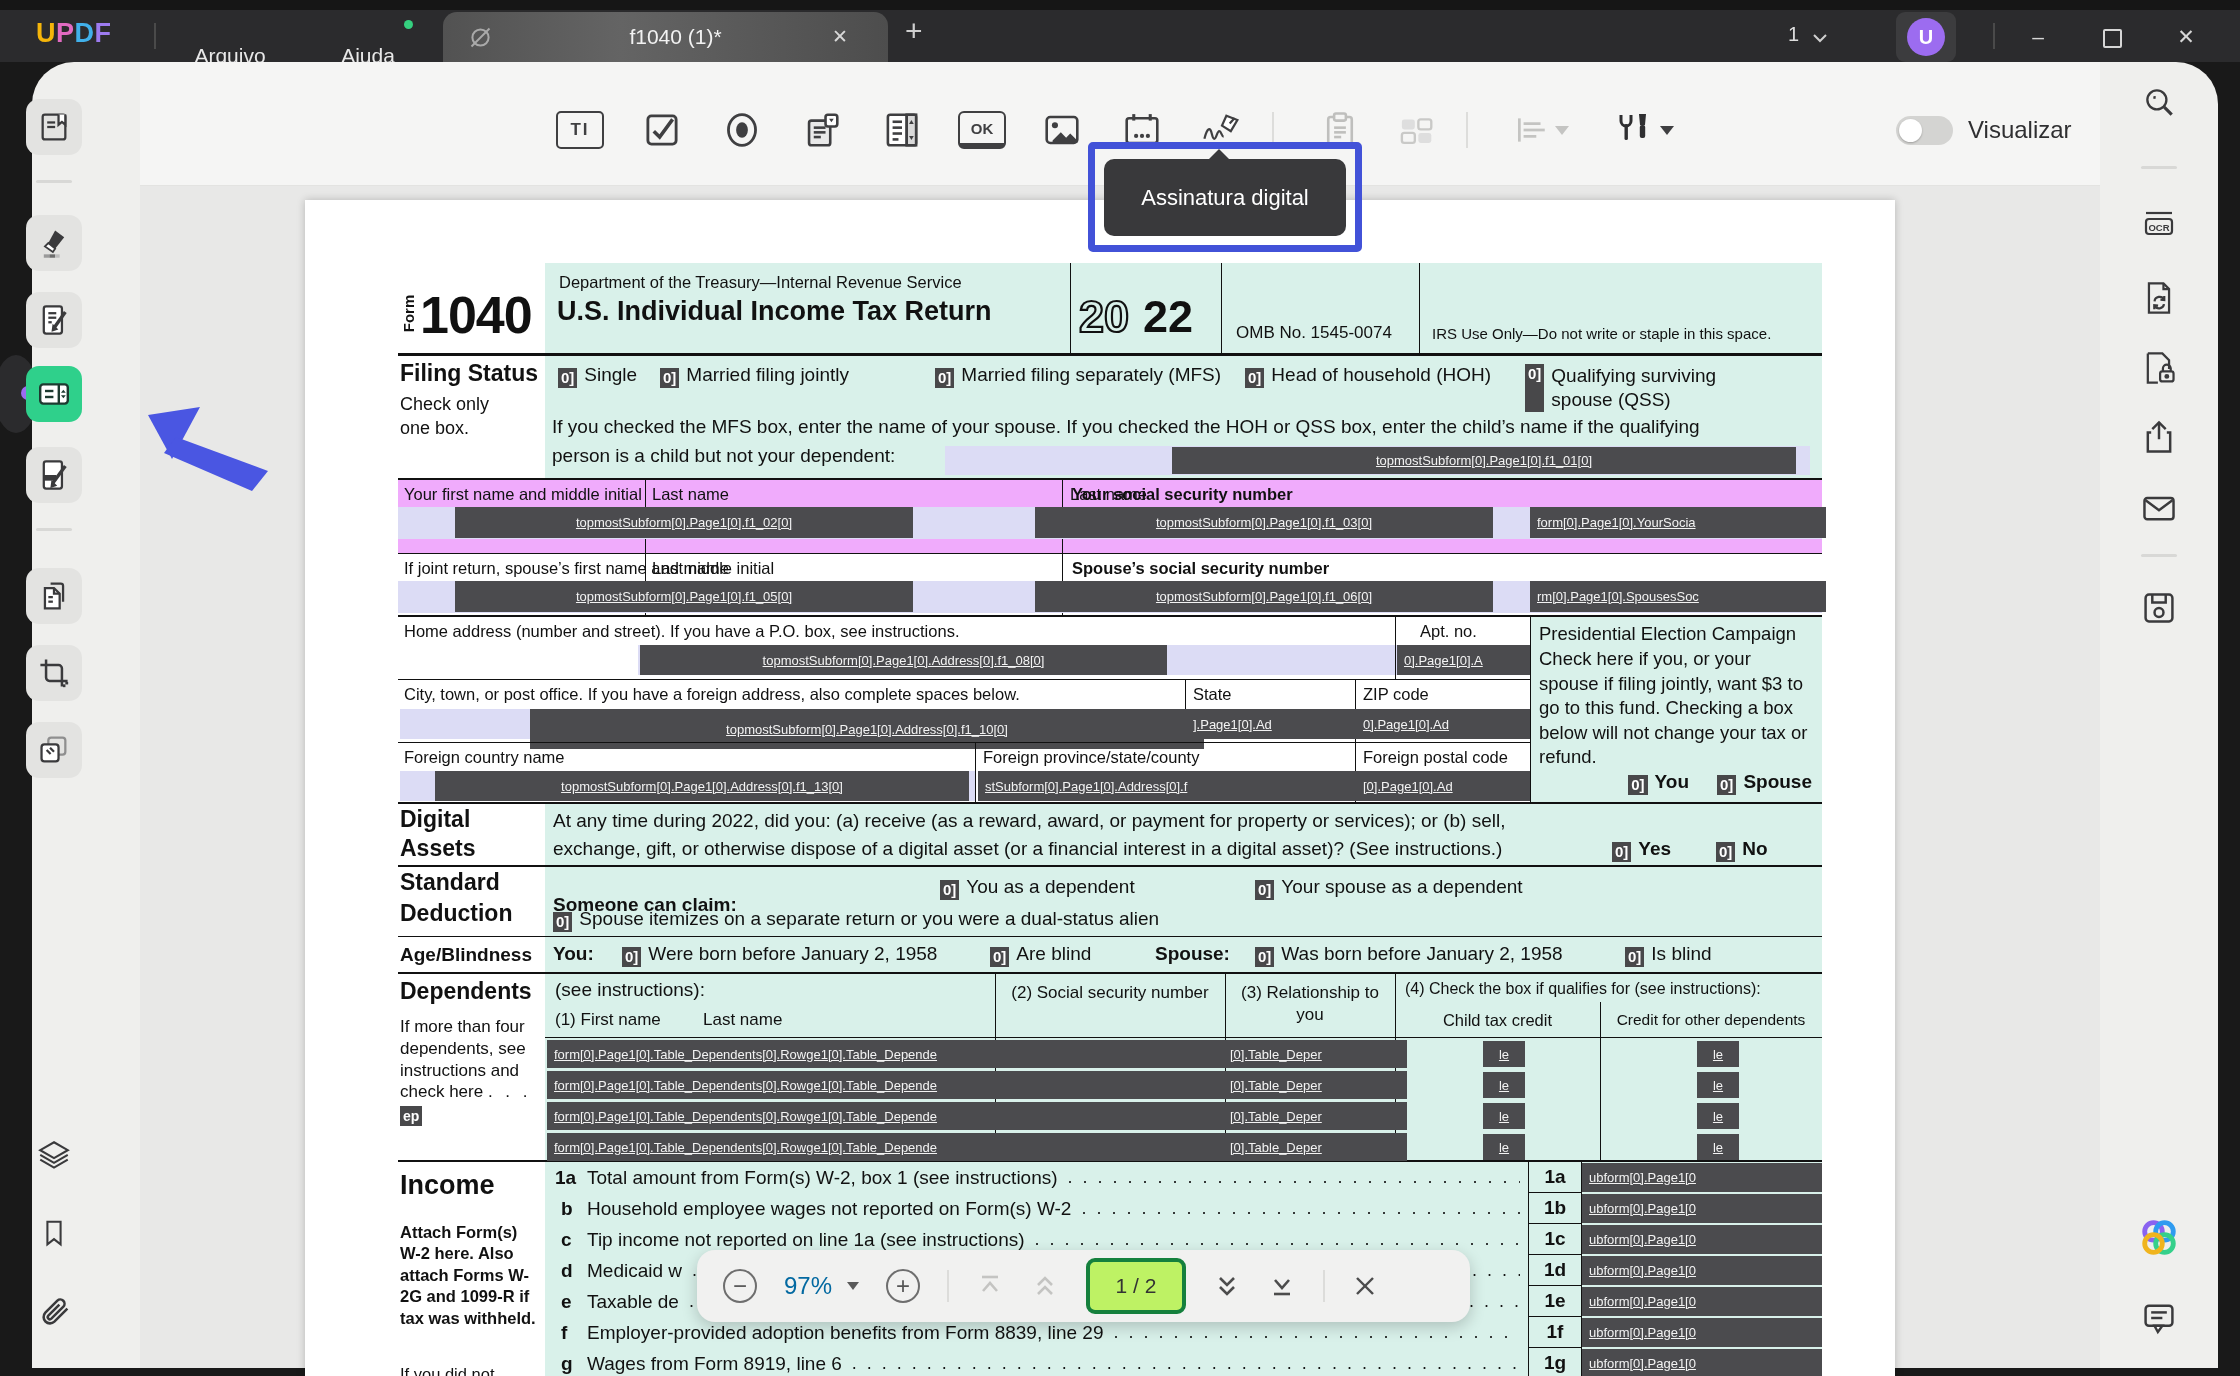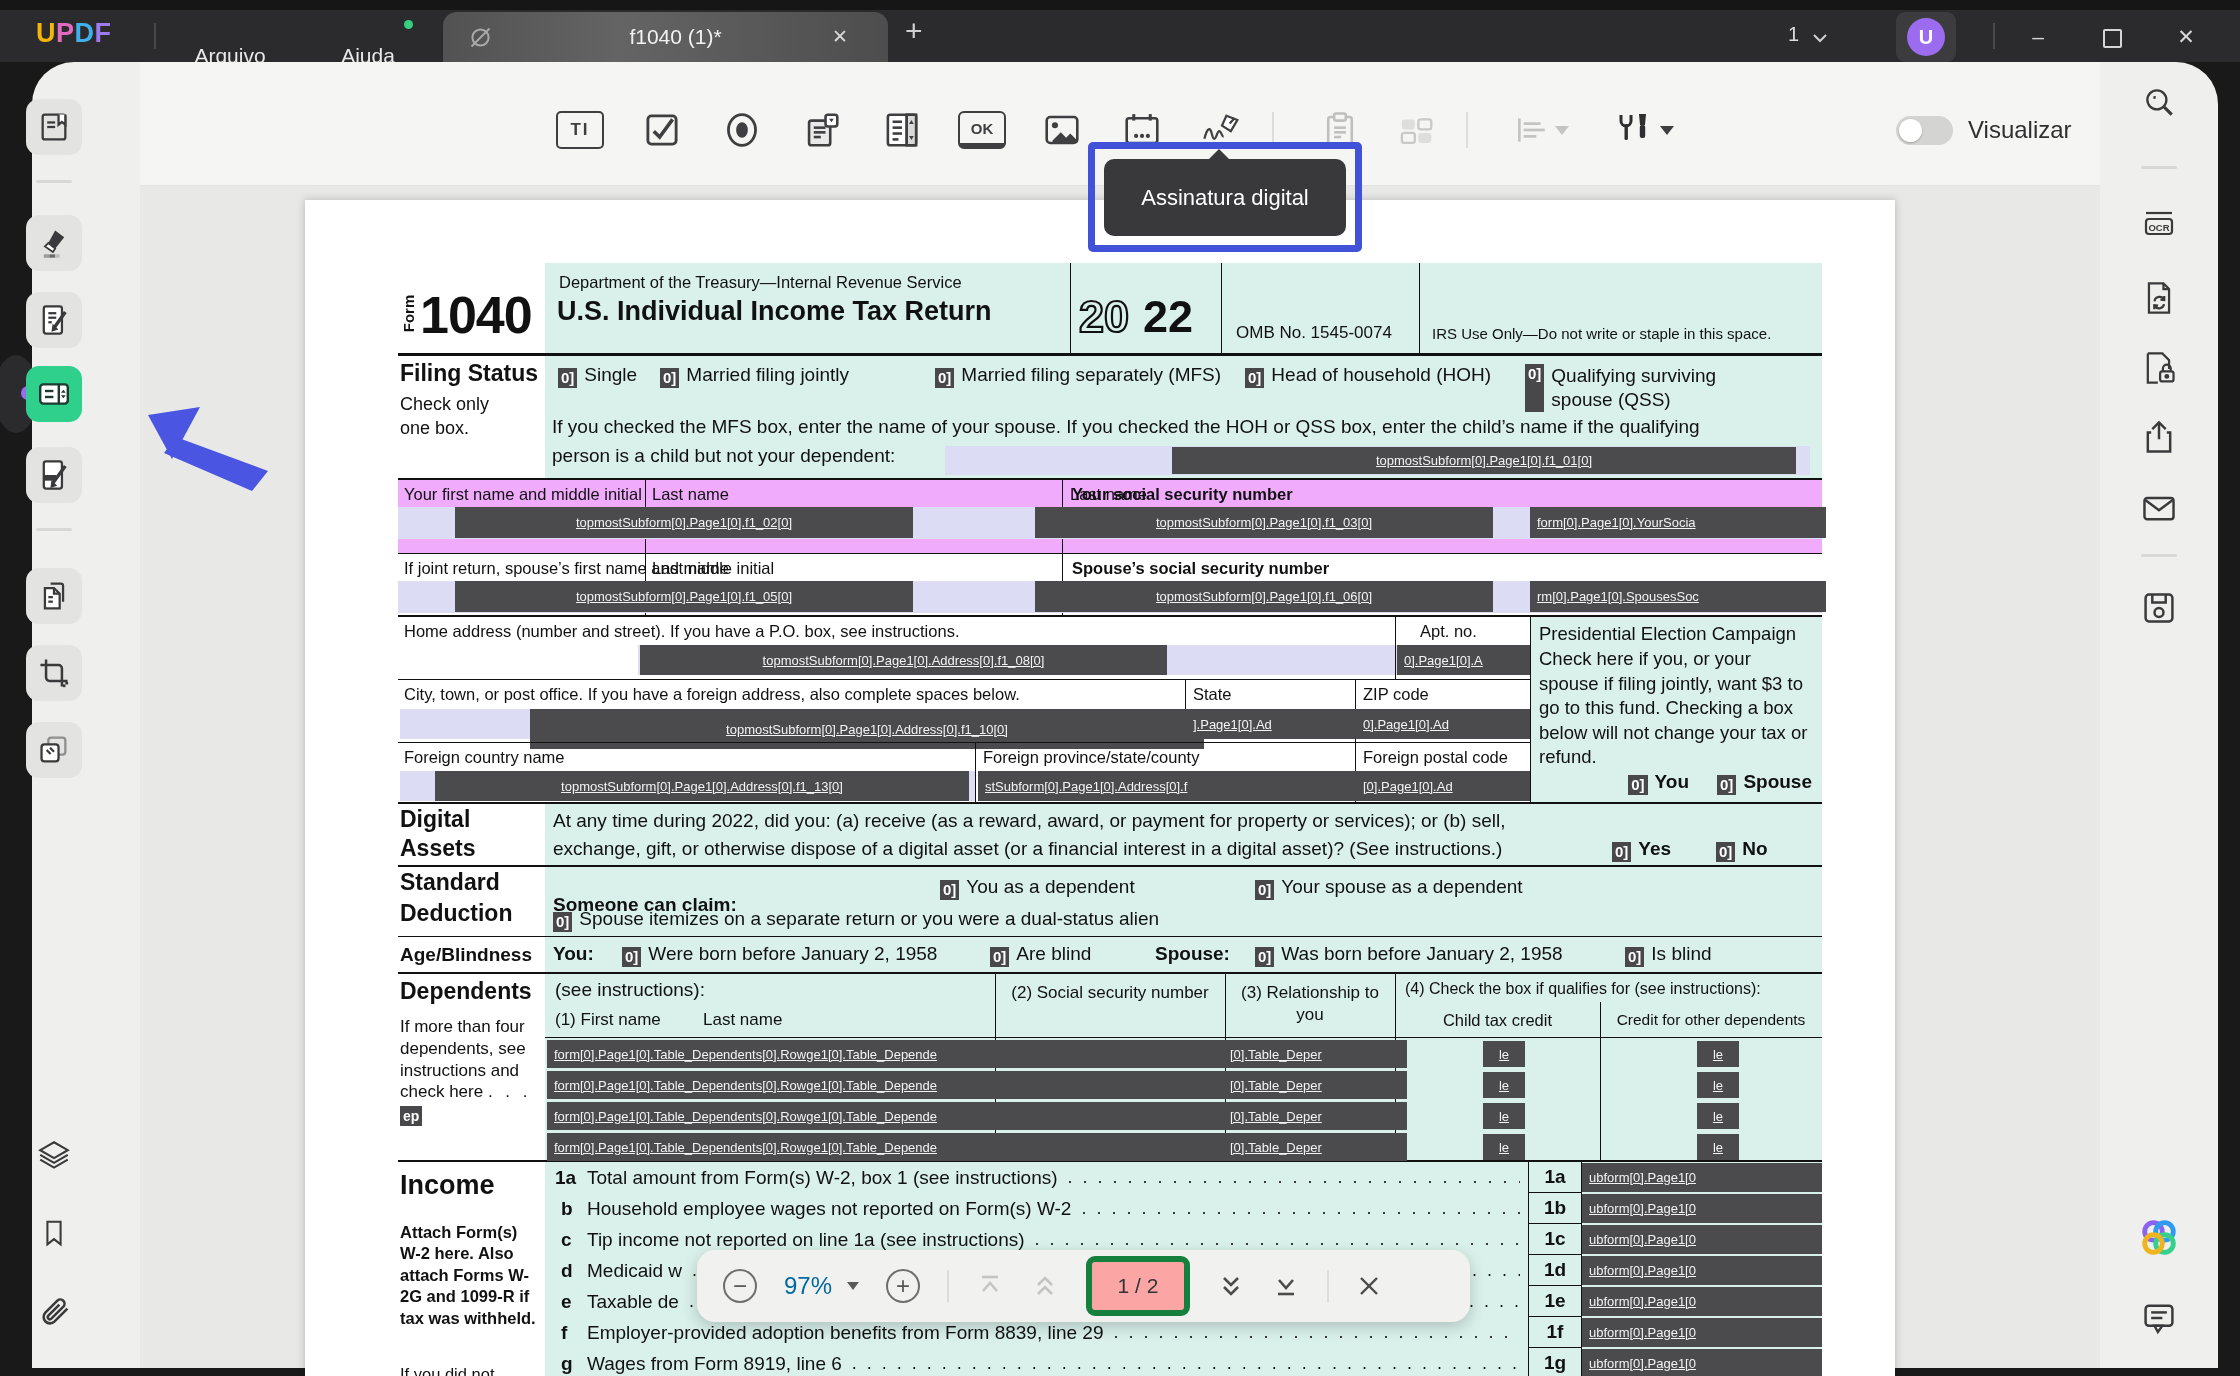--- a/index.html
+++ b/index.html
@@ -45,21 +45,21 @@
   .sect{position:relative;box-sizing:border-box;}
   .slabel{font-weight:bold;font-size:23px;}
   .vline{position:absolute;top:0;bottom:0;width:1.4px;background:#111;}
   .flabel{font-size:16.5px;}
   .leader{flex:1;overflow:hidden;white-space:nowrap;letter-spacing:10px;font-size:18px;color:#151515;margin:0 8px 0 10px;}
   
   .zoombar{position:absolute;left:697px;top:1250px;width:773px;height:72px;border-radius:18px;background:#f1f1f0;
            box-shadow:0 5px 16px rgba(0,0,0,.2);display:flex;align-items:center;padding:0 26px;box-sizing:border-box;gap:27px;}
   .zcirc{width:34px;height:34px;border-radius:50%;border:2px solid #6e6e6e;color:#555;display:flex;align-items:center;justify-content:center;font-size:24px;box-sizing:border-box;}
   .zsep{width:2px;height:32px;background:#dcdcda;}
-  .pagebox{width:92px;height:48px;background:#fca5a5;border:6px solid #15803d;border-radius:9px;display:flex;align-items:center;justify-content:center;font-size:21px;color:#333;}
+  .pagebox{width:92px;height:48px;background:#bef264;border:4px solid #15803d;border-radius:9px;display:flex;align-items:center;justify-content:center;font-size:21px;color:#333;}
 </style>
 </head>
 <body>
 
 <div class="abs" style="left:0;top:0;width:2240px;height:10px;background:#161616;"></div>
 <div class="titlebar">
   <div class="logo">
     <span style="color: rgb(245, 181, 10);">U</span><span style="color: rgb(226, 106, 194);">P</span><span style="color: rgb(65, 176, 234);">D</span><span style="color: rgb(157, 123, 240);">F</span>
   </div>
   <div class="tb-sep" style="left:154px;"></div>

